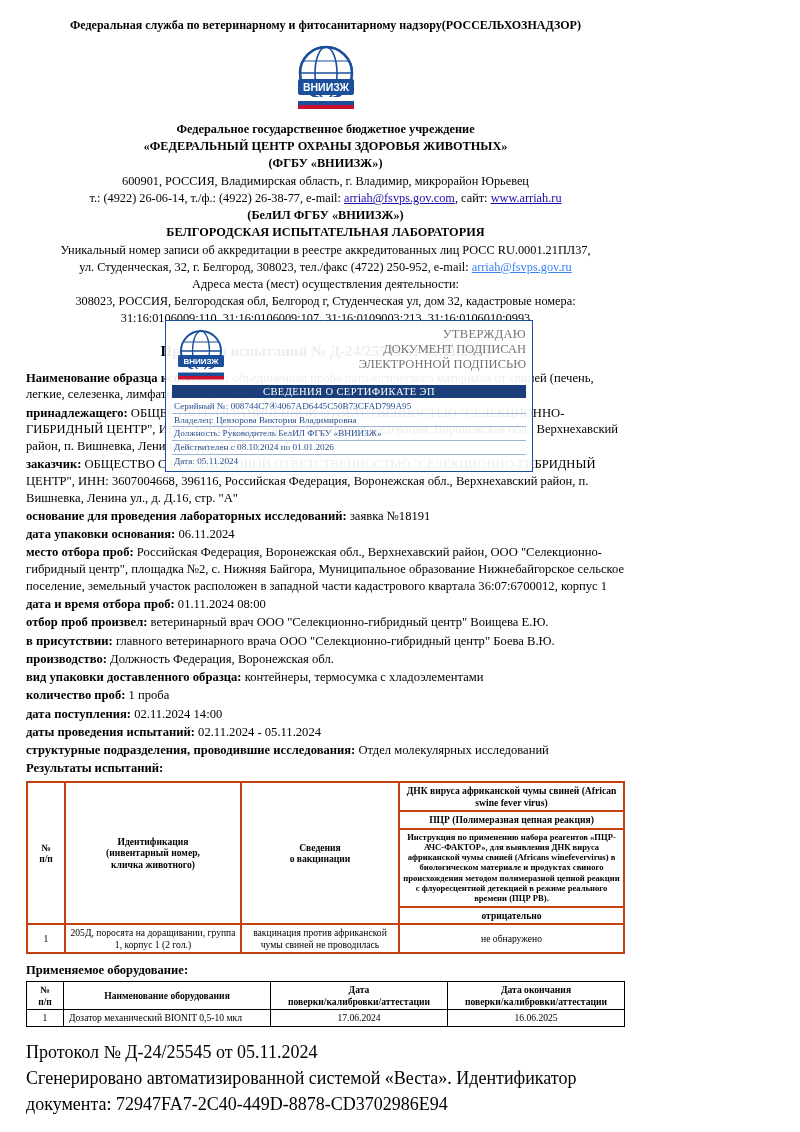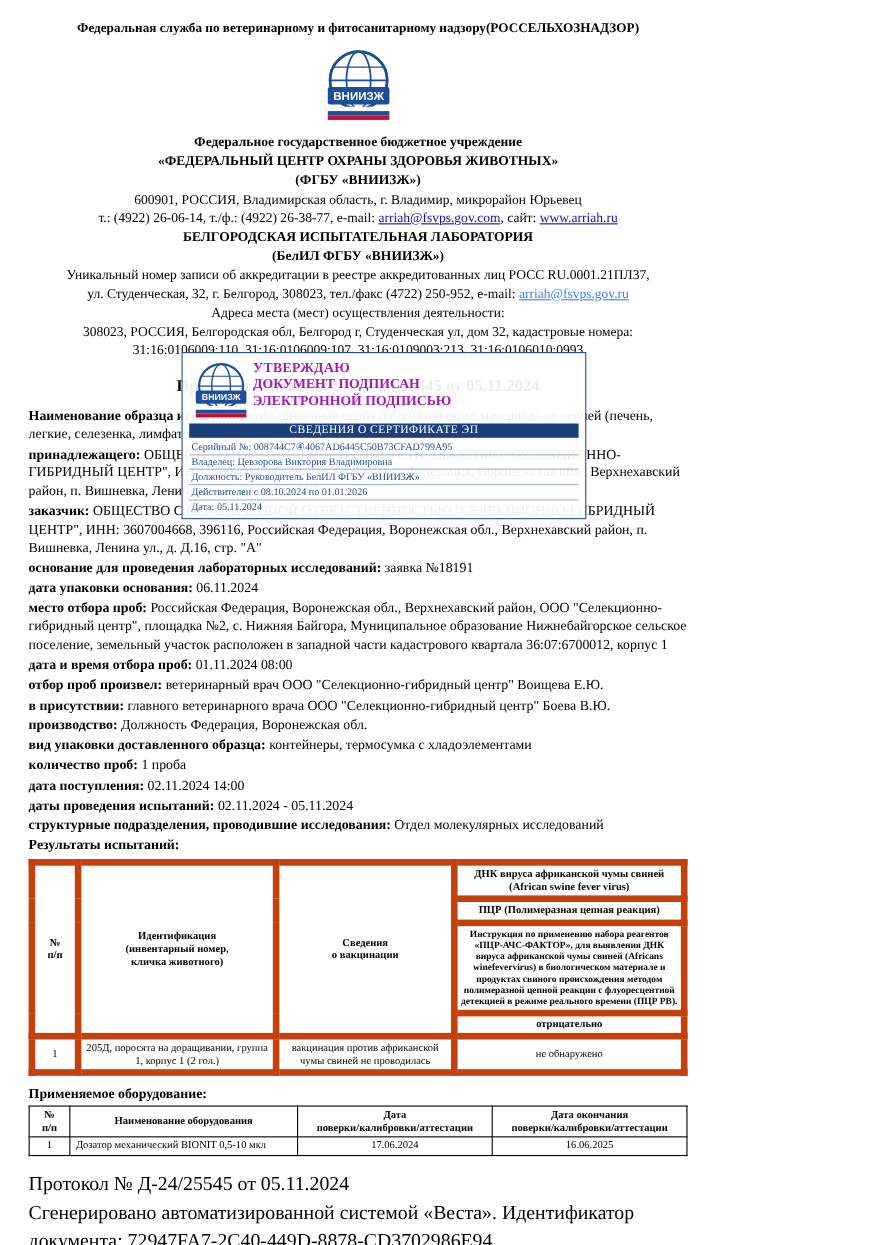--- a/index.html
+++ b/index.html
@@ -63,24 +63,23 @@
     display: flex;
     align-items: flex-start;
   }
   .stamp-logo {
     width: 58px;
     height: 58px;
     flex: 0 0 58px;
   }
   .stamp-titles {
     flex: 1;
-    text-align: left;
-    color: #a21caf;
+    text-align: right;
+    color: #737373;
     padding-top: 2px;
-    font-weight: bold;
   }
   .stamp-titles .t1 {
     font-size: 12.5px;
     letter-spacing: .3px;
   }
   .stamp-titles .t2 {
     font-size: 12.5px;
   }
   .stamp-titles .t3 {
     font-size: 12.5px;
@@ -122,21 +121,21 @@
   .field .lbl { font-weight: bold; }
 
   table.results {
     width: 100%;
     border-collapse: collapse;
     margin-top: 4px;
     font-size: 9.6px;
     table-layout: fixed;
   }
   table.results th, table.results td {
-    border: 6px solid #c2410c;
+    border: 2px solid #c2410c;
     padding: 2px 3px;
     text-align: center;
     vertical-align: middle;
     line-height: 1.2;
   }
   table.results th { font-weight: bold; }
   .col-np { width: 30px; }
   .col-id { width: 168px; }
   .col-vac { width: 150px; }
   .instr {
@@ -199,22 +198,22 @@
     </span>
   </div>
 
   <div class="line b">Федеральное государственное бюджетное учреждение</div>
   <div class="line b">«ФЕДЕРАЛЬНЫЙ ЦЕНТР ОХРАНЫ ЗДОРОВЬЯ ЖИВОТНЫХ»</div>
   <div class="line b">(ФГБУ «ВНИИЗЖ»)</div>
   <div class="line">600901, РОССИЯ, Владимирская область, г. Владимир, микрорайон Юрьевец</div>
   <div class="line">
     <span>т.: (4922) 26-06-14, т./ф.: (4922) 26-38-77, e-mail: </span><a class="link" href="#">arriah@fsvps.gov.com</a><span>, сайт: </span><a class="link" href="#">www.arriah.ru</a>
   </div>
+  <div class="line b">(БелИЛ ФГБУ «ВНИИЗЖ»)</div>
   <div class="line b">БЕЛГОРОДСКАЯ ИСПЫТАТЕЛЬНАЯ ЛАБОРАТОРИЯ</div>
-  <div class="line b">(БелИЛ ФГБУ «ВНИИЗЖ»)</div>
   <div class="line">Уникальный номер записи об аккредитации в реестре аккредитованных лиц РОСС RU.0001.21ПЛ37,</div>
   <div class="line">
     <span>ул. Студенческая, 32, г. Белгород, 308023, тел./факс (4722) 250-952, e-mail: </span><a class="link red" href="#">arriah@fsvps.gov.ru</a>
   </div>
   <div class="line">Адреса места (мест) осуществления деятельности:</div>
   <div class="line">308023, РОССИЯ, Белгородская обл, Белгород г, Студенческая ул, дом 32, кадастровые номера:</div>
   <div class="line">31:16:0106009:110, 31:16:0106009:107, 31:16:0109003:213, 31:16:0106010:0993</div>
 
   <div class="stamp">
     <div class="stamp-top">

